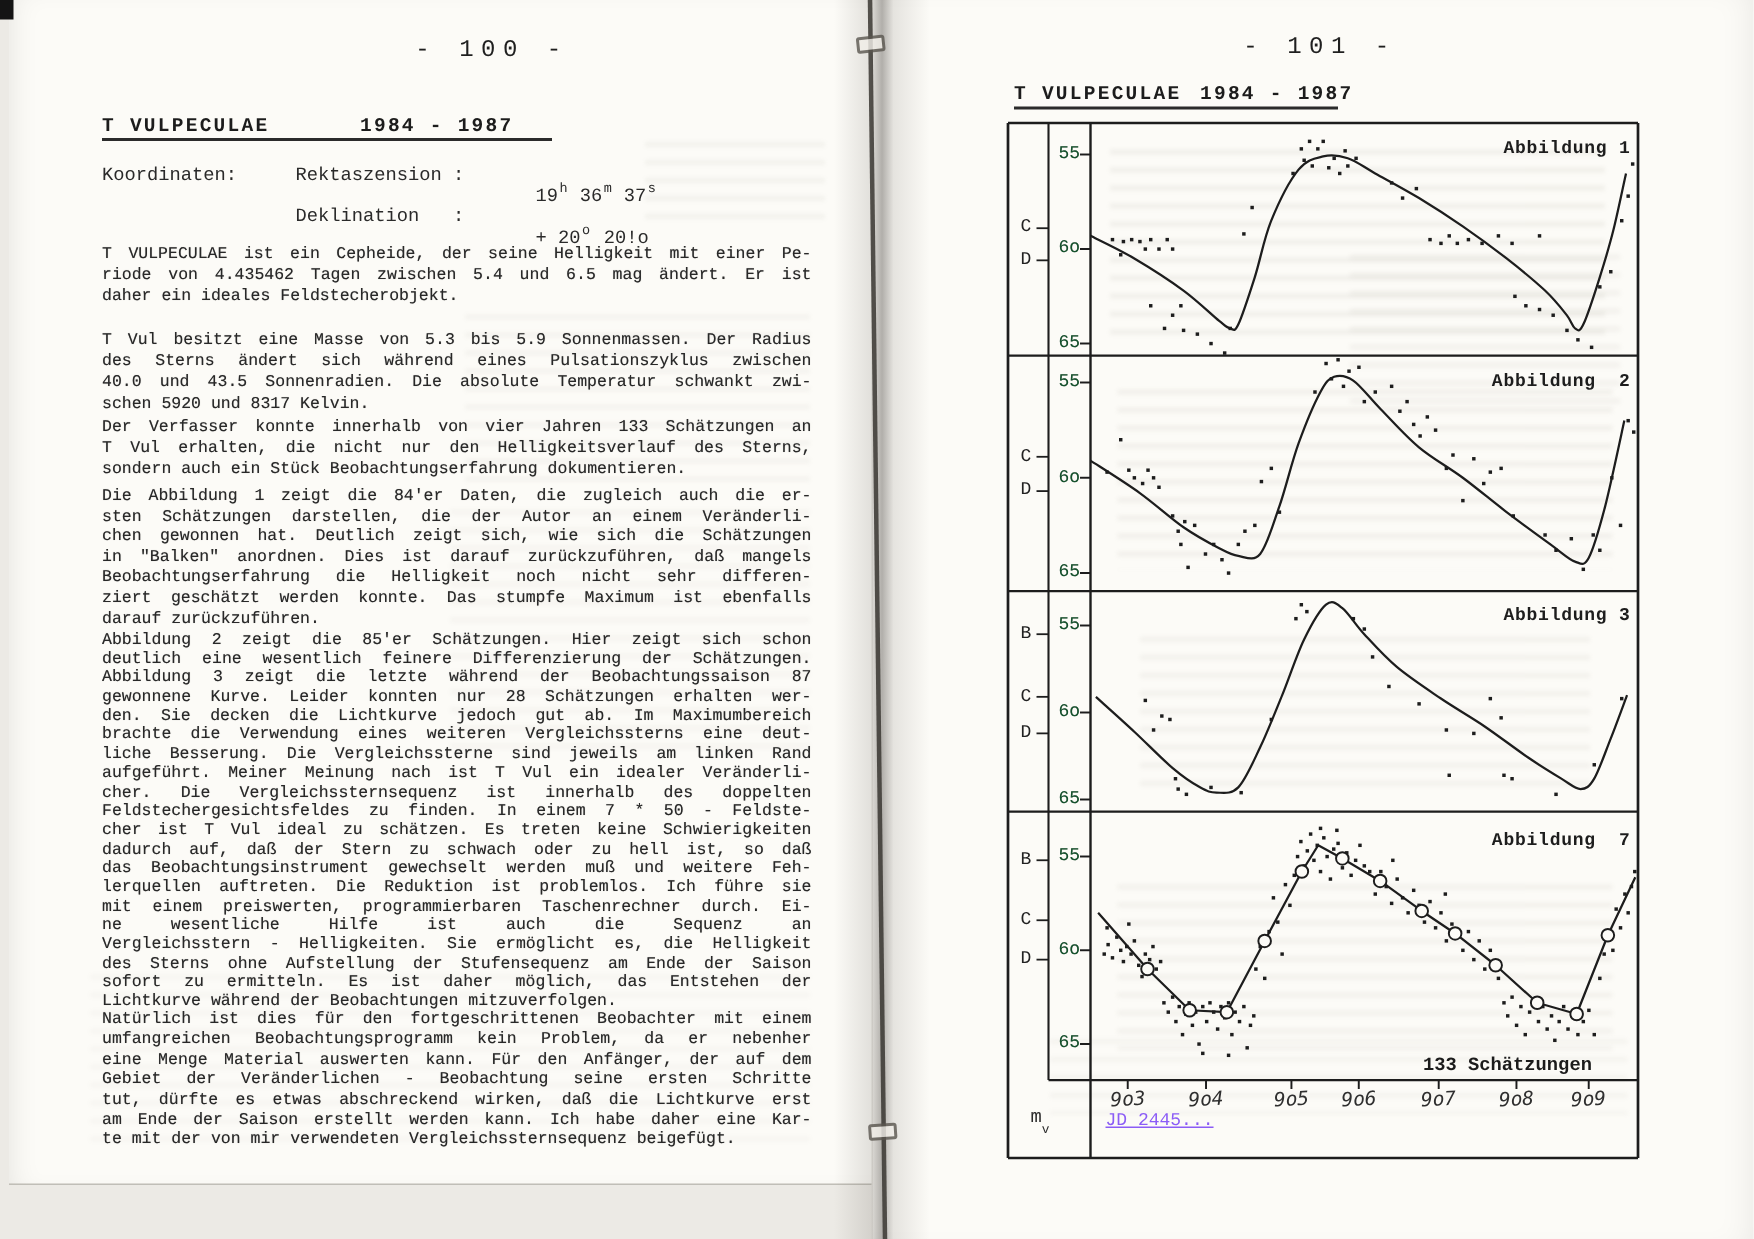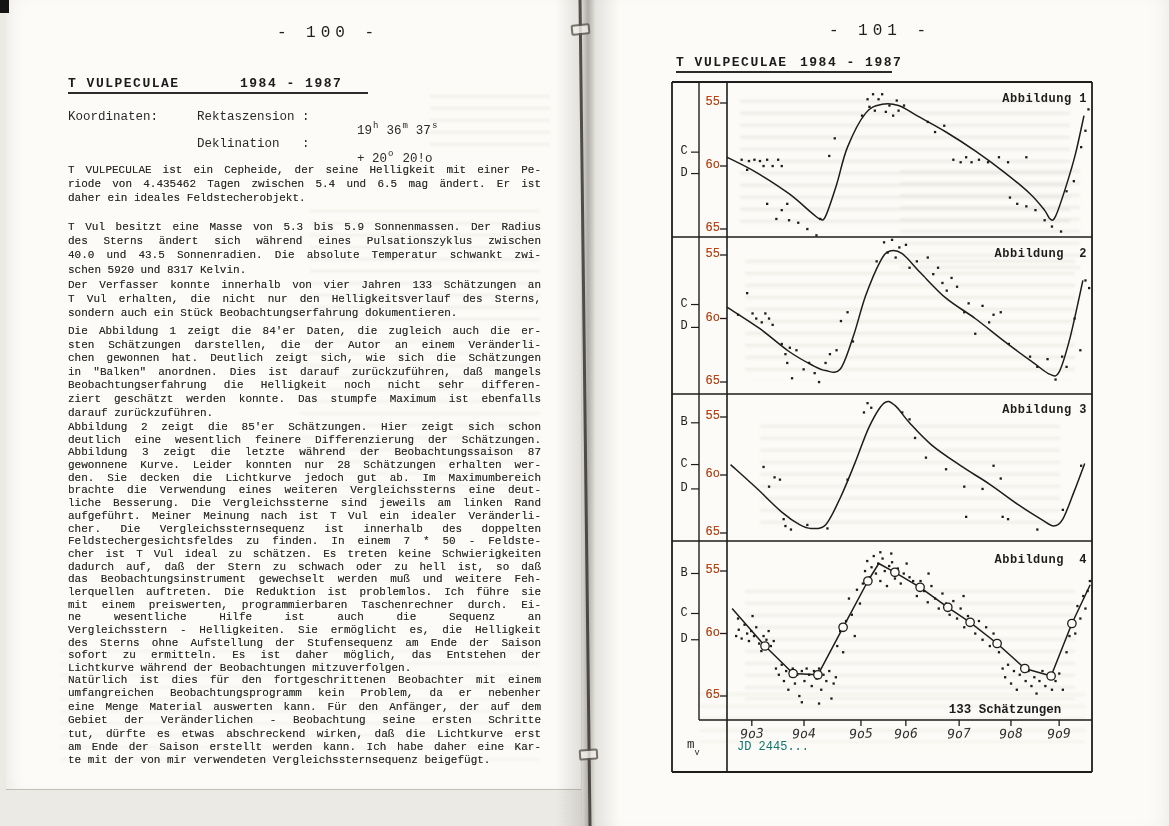--- a/index.html
+++ b/index.html
@@ -13,28 +13,28 @@
   .abs{position:absolute;}
   .pageno{font-size:16px;font-weight:400;letter-spacing:5px;color:#1f1f1f;white-space:pre;}
   .headttl{font-size:13px;font-weight:700;letter-spacing:1.5px;color:#1c1c1c;white-space:pre;}
   .rule{background:#2b2b2b;height:2px;}
   .coord{font-size:12.5px;color:#2a2a2a;white-space:pre;}
   .coord sup{font-size:9px;position:relative;top:-1px;left:1px;}
   .para{position:absolute;left:68px;width:473px;}
   .tline{font-size:11px;color:#282828;text-align:justify;text-align-last:justify;
          text-shadow:0 0 .5px rgba(20,20,20,.45);overflow:hidden;white-space:normal;}
   .tline.last{text-align-last:left;}
-  .ticklab{position:absolute;width:26px;text-align:right;font-size:12px;color:#c2410c;
+  .ticklab{position:absolute;width:26px;text-align:right;font-size:12px;color:#14532d;
            text-shadow:0 0 .4px rgba(0,0,0,.4);white-space:pre;}
   .complab{position:absolute;width:16px;text-align:center;font-size:12px;color:#222;}
   .figlab{position:absolute;width:170px;text-align:right;font-weight:700;font-size:12px;
           letter-spacing:.5px;color:#1d1d1d;white-space:pre;}
   .hand{position:absolute;width:44px;margin-left:-22px;text-align:center;font-size:13px;
         font-style:italic;color:#2f2f2f;transform:rotate(-3deg);font-family:"DejaVu Sans Mono",monospace;}
-  .jdcap{font-size:12px;color:#0f766e;white-space:pre;}
+  .jdcap{font-size:12px;color:#8b5cf6;white-space:pre;text-decoration:underline;}
   .mvlab{font-size:12.5px;color:#2a2a2a;}
   .mvlab sub{font-size:8.5px;position:relative;bottom:-3px;}
   .bleed{position:absolute;pointer-events:none;
          background:repeating-linear-gradient(180deg,rgba(150,144,132,0) 0 4px,
             rgba(150,144,132,.38) 6px,rgba(150,144,132,0) 9px,rgba(150,144,132,0) 12px);
          filter:blur(1.3px);}
   #spine-band{position:absolute;left:556px;top:0;width:64px;height:826px;pointer-events:none;
          background:linear-gradient(90deg,rgba(90,84,76,0) 0%,rgba(90,84,76,.16) 38%,
             rgba(55,50,45,.38) 50%,rgba(90,84,76,.14) 62%,rgba(90,84,76,0) 100%);}
   #corner-mark{left:0;top:0;width:9px;height:13px;background:#141414;}
@@ -506,21 +506,21 @@
       <div class="complab" style="left:676px;top:565.5px">B</div>
       <div class="complab" style="left:676px;top:605.5px">C</div>
       <div class="complab" style="left:676px;top:631.75px">D</div>
       <div class="hand" style="left:752px;top:726px">9o3</div>
       <div class="hand" style="left:804px;top:726px">9o4</div>
       <div class="hand" style="left:861px;top:726px">9o5</div>
       <div class="hand" style="left:906px;top:726px">9o6</div>
       <div class="hand" style="left:959px;top:726px">9o7</div>
       <div class="hand" style="left:1011px;top:726px">9o8</div>
       <div class="hand" style="left:1059px;top:726px">9o9</div>
-      <div class="figlab" style="left:917px;top:553px">Abbildung  4</div>
+      <div class="figlab" style="left:917px;top:553px">Abbildung  7</div>
     </div>
 
   <div class="abs mvlab" style="left:687px;top:738px">
     <span>m</span><sub>v</sub>
   </div>
   <div class="abs jdcap" style="left:737px;top:740px">JD 2445...</div>
   <div class="countlab" style="left:925px;top:703px;width:160px">133 Schätzungen</div>
 
   <div id="spine-band"></div>
   <svg width="1169" height="826">

